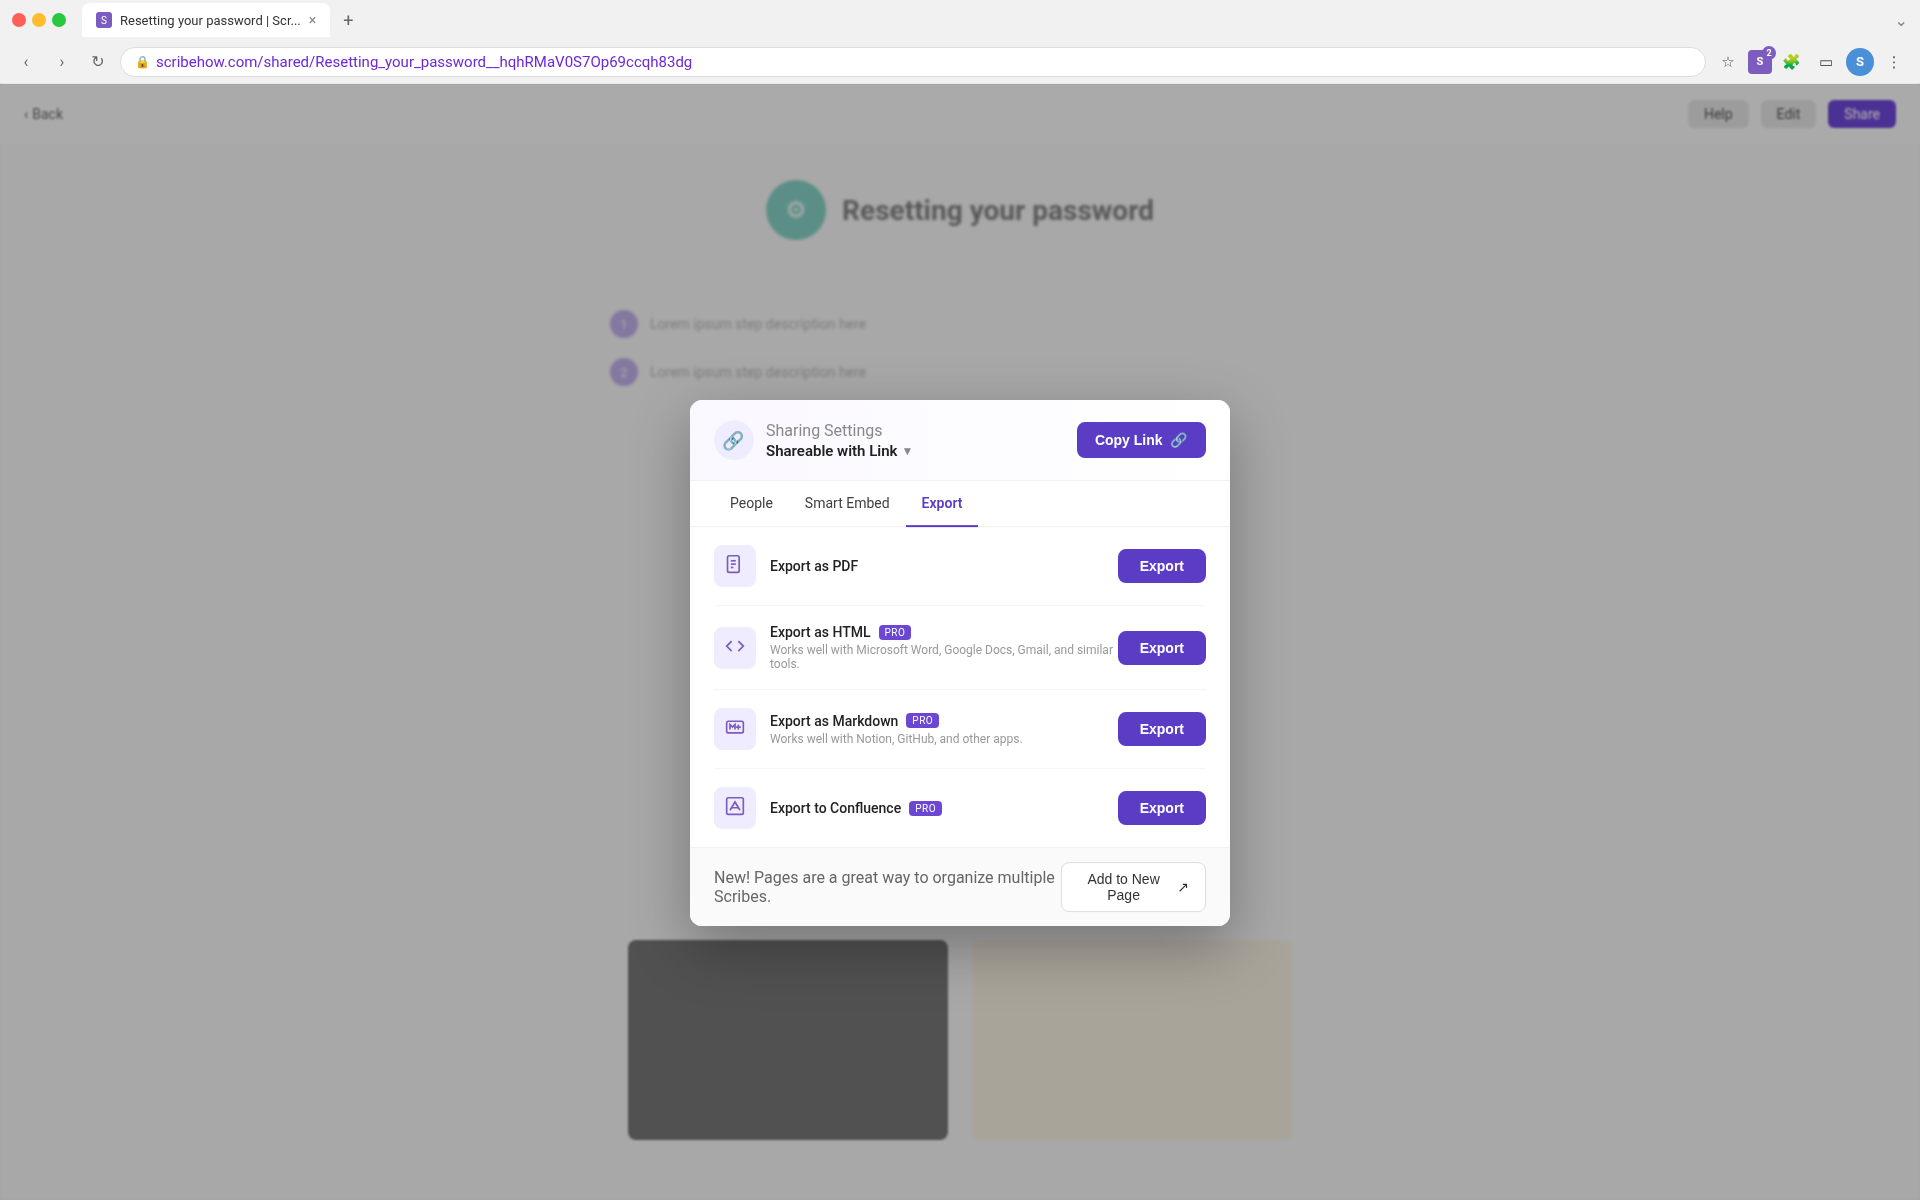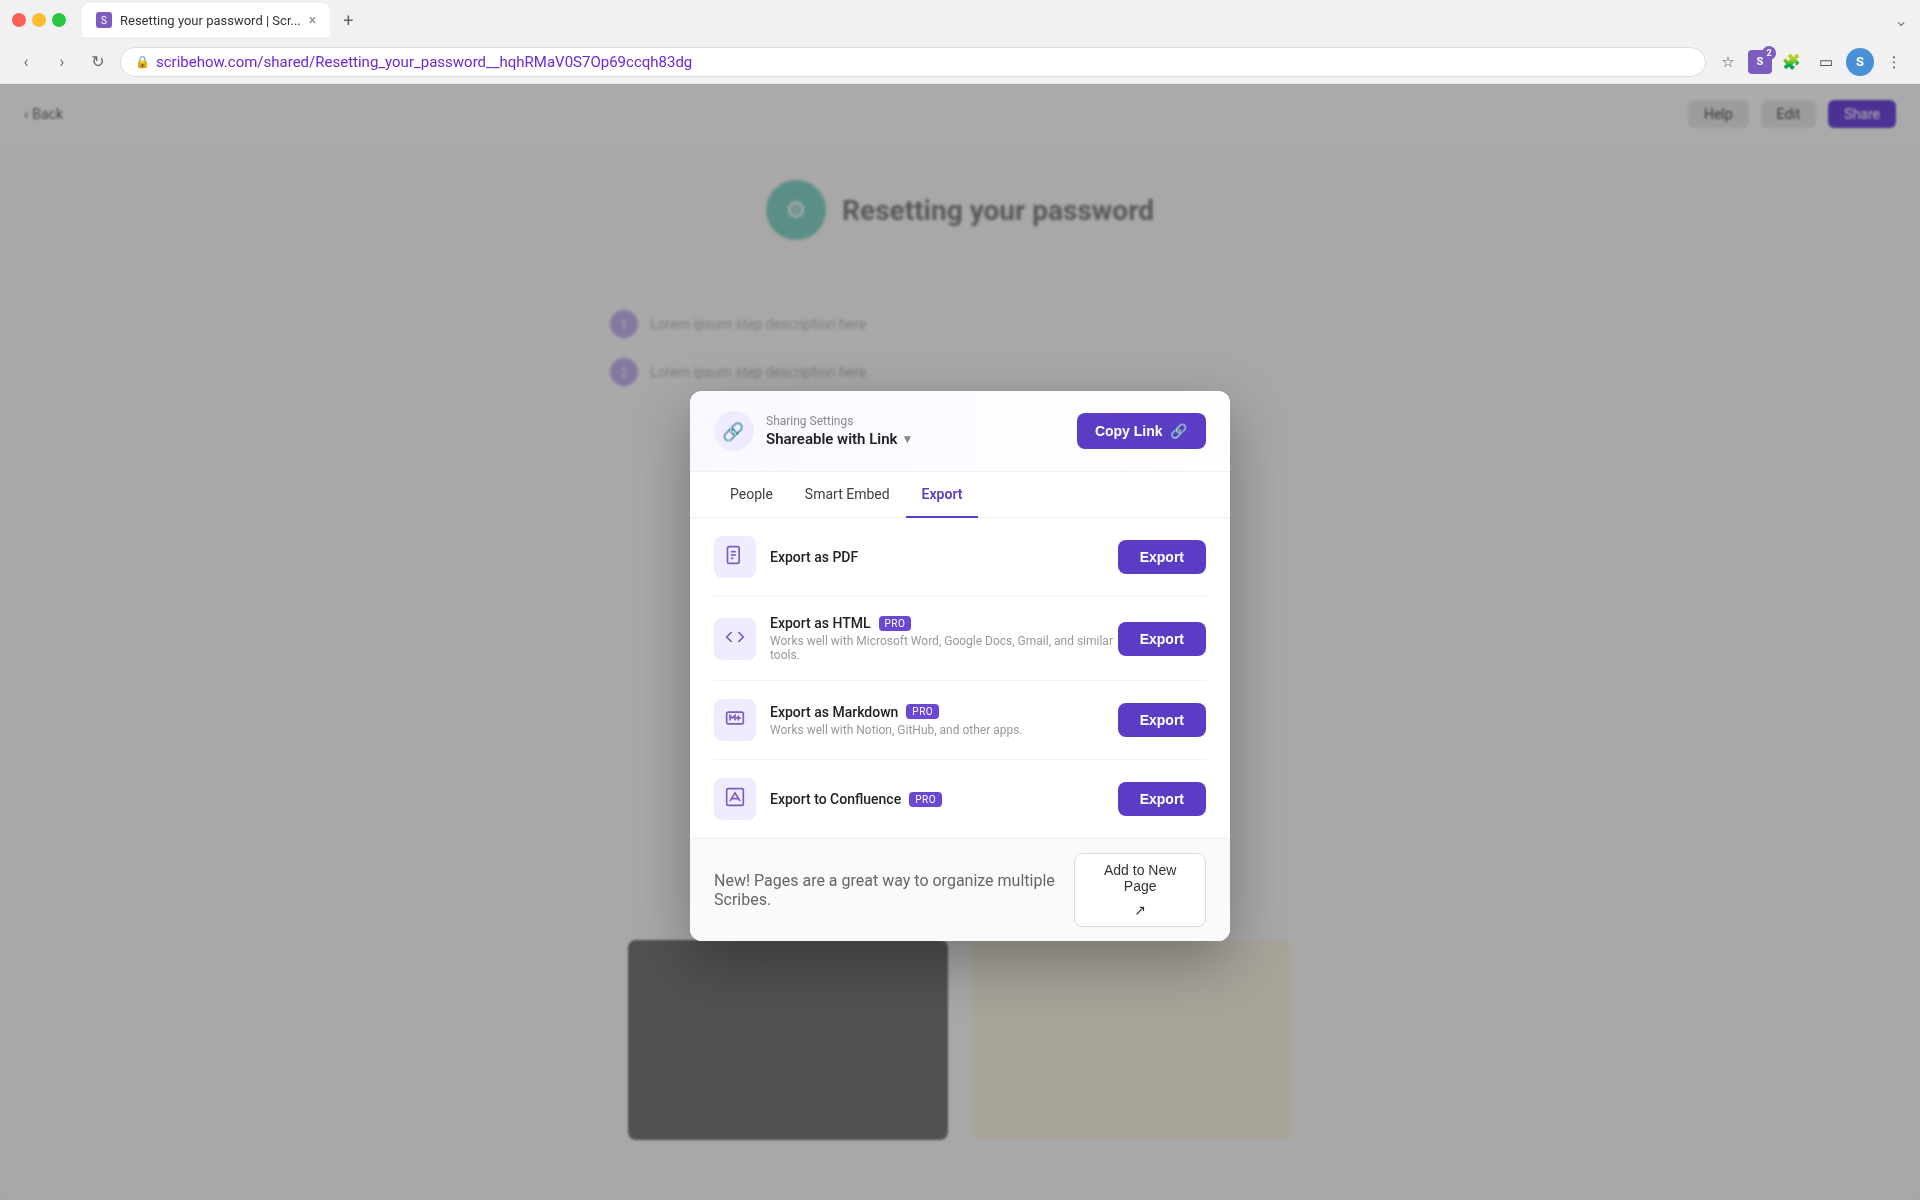--- a/index.html
+++ b/index.html
@@ -295,21 +295,21 @@
       height: 40px;
       border-radius: 50%;
       background: #f0ecff;
       display: flex;
       align-items: center;
       justify-content: center;
       color: #7c5cbf;
       font-size: 18px;
     }
     .sharing-settings-text {
-      font-size: 12px;
+      font-size: 16px;
       color: #888;
       margin-bottom: 2px;
     }
     .sharing-type {
       font-size: 15px;
       font-weight: 600;
       color: #222;
       display: flex;
       align-items: center;
       gap: 4px;
@@ -433,21 +433,20 @@
       border: 1px solid #ddd;
       border-radius: 8px;
       padding: 8px 16px;
       font-size: 14px;
       font-weight: 500;
       color: #333;
       cursor: pointer;
       display: flex;
       align-items: center;
       gap: 8px;
-      flex-direction: column;
     }
 
     
     .page-thumbnails {
       position: absolute;
       bottom: 0;
       left: 0;
       right: 0;
       height: 280px;
       display: flex;

